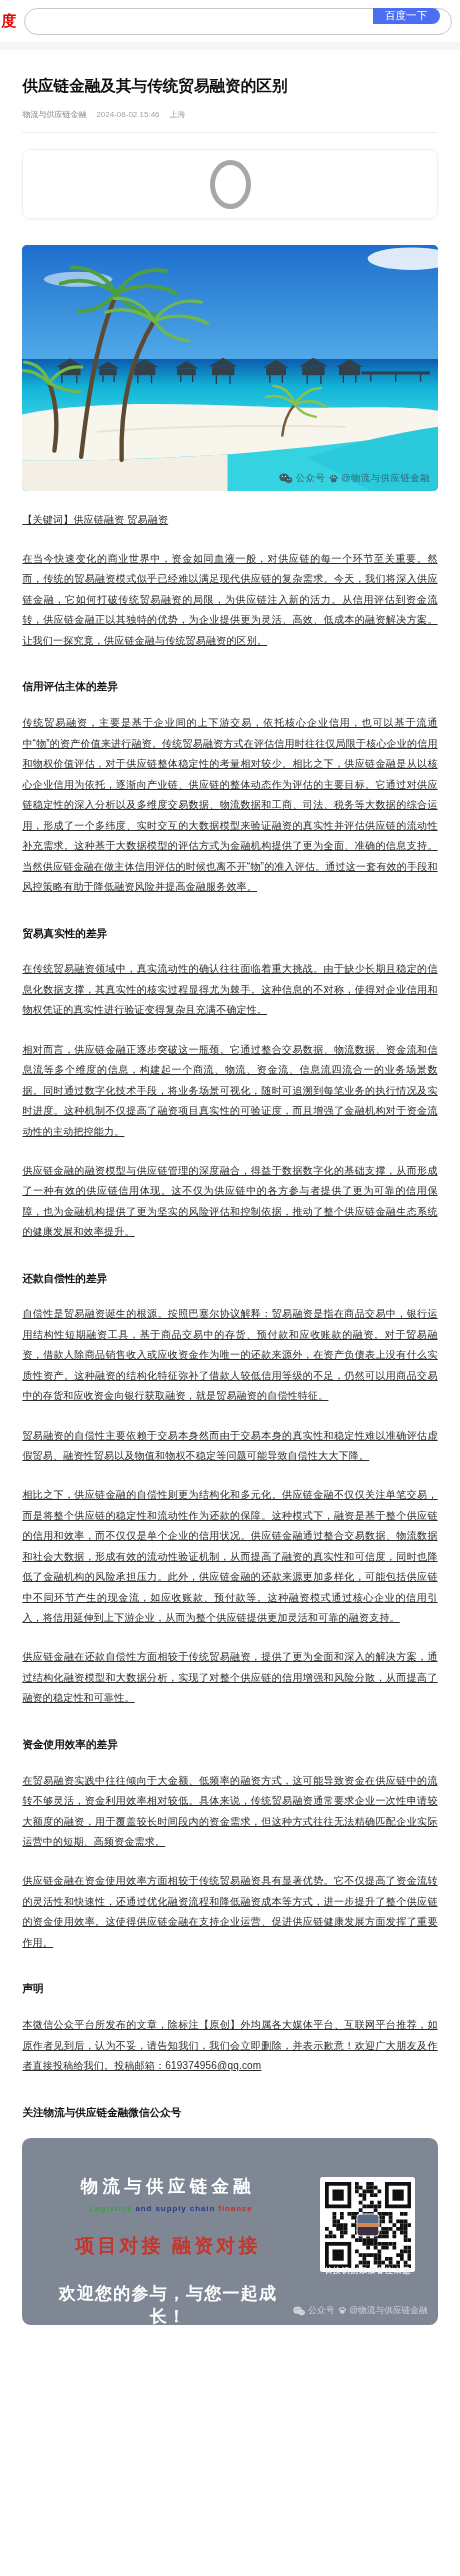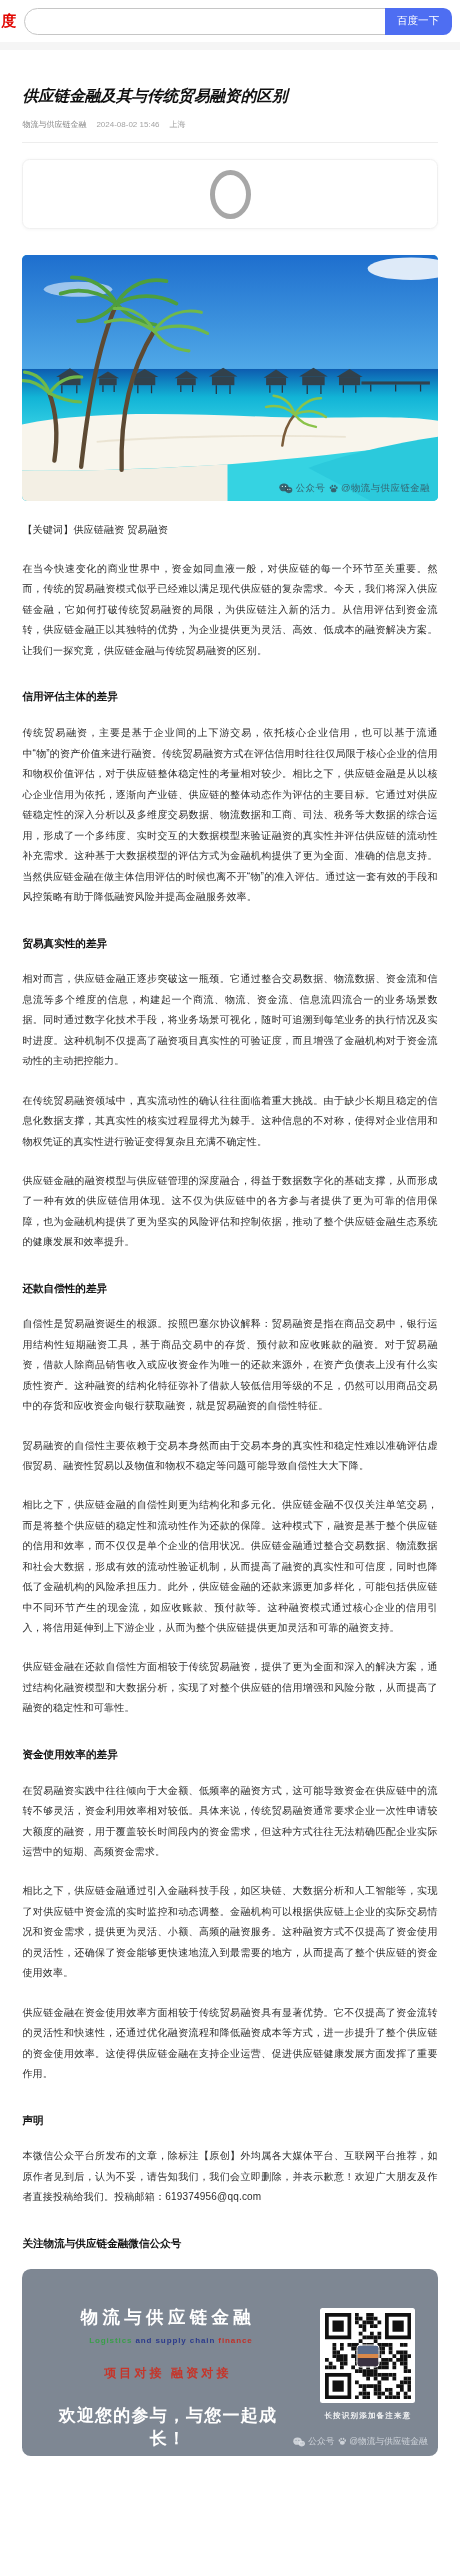--- a/index.html
+++ b/index.html
@@ -10,27 +10,27 @@
   }
   
   .header{position:relative;height:42px;background:#fff;}
   .logo-part{position:absolute;left:1.2px;top:12.4px;font-size:15px;font-weight:bold;color:#e10601;}
   .search-wrap{position:absolute;left:23.6px;top:7.5px;width:428px;height:27px;}
   .search-input{
     width:100%;height:100%;box-sizing:border-box;border:0.9px solid #c6c6c6;
     border-radius:15px;padding:0 78px 0 11.2px;font-size:10px;outline:none;
   }
   .search-btn{
-    position:absolute;right:0;top:0;width:67px;height:27px;border:none;cursor:pointer;
+    position:absolute;right:12px;top:0;width:67px;height:16px;border:none;cursor:pointer;
     background:var(--accent,#4e6ef2);color:#fff;font-size:10.6px;border-radius:0 8.7px 8.7px 0;
   }
   .strip{height:7.5px;background:#f5f5f5;}
   
   .article{padding:0 22.4px;}
-  .title{font-size:15.6px;line-height:1.4;font-weight:700;color:#0f0f0f;margin:35px 0 0;font-style:italic;}
+  .title{font-size:15.6px;line-height:1.4;font-weight:700;color:#0f0f0f;margin:25px 0 0;}
   .meta{display:flex;gap:10px;margin-top:12.4px;font-size:8px;color:#a3a3a3;align-items:center;}
   .meta .account{color:#828282;}
   .divider{border-top:0.6px solid #ededed;margin-top:12.4px;}
   .ai-bar{
     margin-top:8.7px;height:25px;background:#f4f5f8;border-radius:6.2px;
     display:flex;align-items:center;padding:0 10px;cursor:pointer;
   }
   .ai-logo{color:#5f4fd8;font-weight:800;font-style:italic;font-size:10px;margin-right:4.4px;}
   .ai-text{font-size:8.7px;color:#45454e;letter-spacing:0.3px;}
   .ai-chevron{margin-left:auto;display:flex;}
@@ -42,41 +42,41 @@
   
   .hero{margin-top:26px;height:246px;border-radius:5px;overflow:hidden;position:relative;background:#2fb9de;}
   .hero svg{display:block;}
   .watermark{
     position:absolute;bottom:6.2px;right:7.5px;display:flex;align-items:center;gap:3.1px;
     font-size:9.3px;letter-spacing:0.6px;
   }
   .wm-dark{color:rgba(55,72,84,.8);}
   .wm-gray{color:rgba(225,229,234,.8);}
   
-  .para{font-size:10px;line-height:2.05;letter-spacing:0.2px;text-align:justify;color:#2b2b2b;margin:18.7px 0;}
+  .para{font-size:10px;line-height:2.05;letter-spacing:0.2px;text-align:justify;color:#2b2b2b;margin:18.7px 0;text-decoration:underline;}
   .sec-h{font-size:10.6px;font-weight:700;color:#141414;margin:29px 0 18.7px;}
   
   .gray-card{
     position:relative;margin:7.5px 0 13.7px;height:187px;border-radius:8.7px;overflow:hidden;
     background:var(--gray-banner,#7e8793);cursor:pointer;
   }
   .gc-left{position:absolute;left:21px;top:36px;width:249px;text-align:center;}
   .gc-title{color:#fff;font-size:17.4px;font-weight:800;letter-spacing:4.4px;}
   .gc-sub{margin-top:6.2px;font-size:8px;font-weight:700;letter-spacing:0.9px;}
-  .gc-line1{margin-top:20px;color:#c6352a;font-size:12px;font-weight:800;letter-spacing:3.1px;}
+  .gc-line1{margin-top:20px;color:#c6352a;font-size:19px;font-weight:800;letter-spacing:3.1px;}
   .gc-line2{margin-top:22.4px;color:#fff;font-size:17px;font-weight:800;letter-spacing:1.2px;}
   .qr-box{position:absolute;background:#fff;border-radius:2.5px;padding:4.4px;box-sizing:border-box;}
   .gc-qr{right:22.4px;top:39px;width:95px;height:95px;}
   .qr-avatar{
     position:absolute;left:50%;top:50%;transform:translate(-50%,-50%);
     width:21px;height:21px;border-radius:3.7px;border:1.2px solid #fff;
   }
   .ava-sunset{background:linear-gradient(#5b6c8a 0 40%,#d8884a 40% 60%,#3a3242 60% 100%);}
   .gc-qr-caption{
-    position:absolute;right:13.7px;top:142px;width:112px;text-align:center;
+    position:absolute;right:13.7px;top:128px;width:112px;text-align:center;
     color:#f2f3f5;font-size:7.5px;font-weight:700;letter-spacing:1.2px;
   }
   .gc-watermark{position:absolute;right:10px;bottom:8.7px;display:flex;gap:3.1px;align-items:center;font-size:8.7px;}
   .icon{display:inline-flex;}
 </style>
 </head>
 <body>
 
 <div class="header">
   <div class="logo-part">度</div>
@@ -231,31 +231,30 @@
       <span>@物流与供应链金融</span>
     </div>
   </div>
 
   <div>
       <p class="para">【关键词】供应链融资 贸易融资</p>
       <p class="para">在当今快速变化的商业世界中，资金如同血液一般，对供应链的每一个环节至关重要。然而，传统的贸易融资模式似乎已经难以满足现代供应链的复杂需求。今天，我们将深入供应链金融，它如何打破传统贸易融资的局限，为供应链注入新的活力。从信用评估到资金流转，供应链金融正以其独特的优势，为企业提供更为灵活、高效、低成本的融资解决方案。让我们一探究竟，供应链金融与传统贸易融资的区别。</p>
       <h2 class="sec-h">信用评估主体的差异</h2>
       <p class="para">传统贸易融资，主要是基于企业间的上下游交易，依托核心企业信用，也可以基于流通中“物”的资产价值来进行融资。传统贸易融资方式在评估信用时往往仅局限于核心企业的信用和物权价值评估，对于供应链整体稳定性的考量相对较少。相比之下，供应链金融是从以核心企业信用为依托，逐渐向产业链、供应链的整体动态作为评估的主要目标。它通过对供应链稳定性的深入分析以及多维度交易数据、物流数据和工商、司法、税务等大数据的综合运用，形成了一个多纬度、实时交互的大数据模型来验证融资的真实性并评估供应链的流动性补充需求。这种基于大数据模型的评估方式为金融机构提供了更为全面、准确的信息支持。当然供应链金融在做主体信用评估的时候也离不开“物”的准入评估。通过这一套有效的手段和风控策略有助于降低融资风险并提高金融服务效率。</p>
       <h2 class="sec-h">贸易真实性的差异</h2>
+      <p class="para">在传统贸易融资领域中，真实流动性的确认往往面临着重大挑战。由于缺少长期且稳定的信息化数据支撑，其真实性的核实过程显得尤为棘手。这种信息的不对称，使得对企业信用和物权凭证的真实性进行验证变得复杂且充满不确定性。</p>
       <p class="para">相对而言，供应链金融正逐步突破这一瓶颈。它通过整合交易数据、物流数据、资金流和信息流等多个维度的信息，构建起一个商流、物流、资金流、信息流四流合一的业务场景数据。同时通过数字化技术手段，将业务场景可视化，随时可追溯到每笔业务的执行情况及实时进度。这种机制不仅提高了融资项目真实性的可验证度，而且增强了金融机构对于资金流动性的主动把控能力。</p>
-      <p class="para">在传统贸易融资领域中，真实流动性的确认往往面临着重大挑战。由于缺少长期且稳定的信息化数据支撑，其真实性的核实过程显得尤为棘手。这种信息的不对称，使得对企业信用和物权凭证的真实性进行验证变得复杂且充满不确定性。</p>
       <p class="para">供应链金融的融资模型与供应链管理的深度融合，得益于数据数字化的基础支撑，从而形成了一种有效的供应链信用体现。这不仅为供应链中的各方参与者提供了更为可靠的信用保障，也为金融机构提供了更为坚实的风险评估和控制依据，推动了整个供应链金融生态系统的健康发展和效率提升。</p>
       <h2 class="sec-h">还款自偿性的差异</h2>
       <p class="para">自偿性是贸易融资诞生的根源。按照巴塞尔协议解释：贸易融资是指在商品交易中，银行运用结构性短期融资工具，基于商品交易中的存货、预付款和应收账款的融资。对于贸易融资，借款人除商品销售收入或应收资金作为唯一的还款来源外，在资产负债表上没有什么实质性资产。这种融资的结构化特征弥补了借款人较低信用等级的不足，仍然可以用商品交易中的存货和应收资金向银行获取融资，就是贸易融资的自偿性特征。</p>
       <p class="para">贸易融资的自偿性主要依赖于交易本身然而由于交易本身的真实性和稳定性难以准确评估虚假贸易、融资性贸易以及物值和物权不稳定等问题可能导致自偿性大大下降。</p>
       <p class="para">相比之下，供应链金融的自偿性则更为结构化和多元化。供应链金融不仅仅关注单笔交易，而是将整个供应链的稳定性和流动性作为还款的保障。这种模式下，融资是基于整个供应链的信用和效率，而不仅仅是单个企业的信用状况。供应链金融通过整合交易数据、物流数据和社会大数据，形成有效的流动性验证机制，从而提高了融资的真实性和可信度，同时也降低了金融机构的风险承担压力。此外，供应链金融的还款来源更加多样化，可能包括供应链中不同环节产生的现金流，如应收账款、预付款等。这种融资模式通过核心企业的信用引入，将信用延伸到上下游企业，从而为整个供应链提供更加灵活和可靠的融资支持。</p>
       <p class="para">供应链金融在还款自偿性方面相较于传统贸易融资，提供了更为全面和深入的解决方案，通过结构化融资模型和大数据分析，实现了对整个供应链的信用增强和风险分散，从而提高了融资的稳定性和可靠性。</p>
       <h2 class="sec-h">资金使用效率的差异</h2>
       <p class="para">在贸易融资实践中往往倾向于大金额、低频率的融资方式，这可能导致资金在供应链中的流转不够灵活，资金利用效率相对较低。具体来说，传统贸易融资通常要求企业一次性申请较大额度的融资，用于覆盖较长时间段内的资金需求，但这种方式往往无法精确匹配企业实际运营中的短期、高频资金需求。</p>
-      <p class="para">相比之下，供应链金融通过引入金融科技手段，如区块链、大数据分析和人工智能等，实现了对供应链中资金流的实时监控和动态调整。金融机构可以根据供应链上企业的实际交易情况和资金需求，提供更为灵活、小额、高频的融资服务。这种融资方式不仅提高了资金使用的灵活性，还确保了资金能够更快速地流入到最需要的地方，从而提高了整个供应链的资金使用效率。</p>
       <p class="para">供应链金融在资金使用效率方面相较于传统贸易融资具有显著优势。它不仅提高了资金流转的灵活性和快速性，还通过优化融资流程和降低融资成本等方式，进一步提升了整个供应链的资金使用效率。这使得供应链金融在支持企业运营、促进供应链健康发展方面发挥了重要作用。</p>
       <h2 class="sec-h">声明</h2>
       <p class="para">本微信公众平台所发布的文章，除标注【原创】外均属各大媒体平台、互联网平台推荐，如原作者见到后，认为不妥，请告知我们，我们会立即删除，并表示歉意！欢迎广大朋友及作者直接投稿给我们。投稿邮箱：619374956@qq.com</p>
       <h2 class="sec-h">关注物流与供应链金融微信公众号</h2>
     </div>
 
   <div class="gray-card">
     <div class="gc-left">
       <div class="gc-title">物流与供应链金融</div>
       <div class="gc-sub"><span style="color: rgb(58, 158, 74); margin-left: 6px;">Logistics </span><span style="color: rgb(43, 58, 140);">and supply chain </span><span style="color: rgb(192, 48, 40);">finance</span></div>

